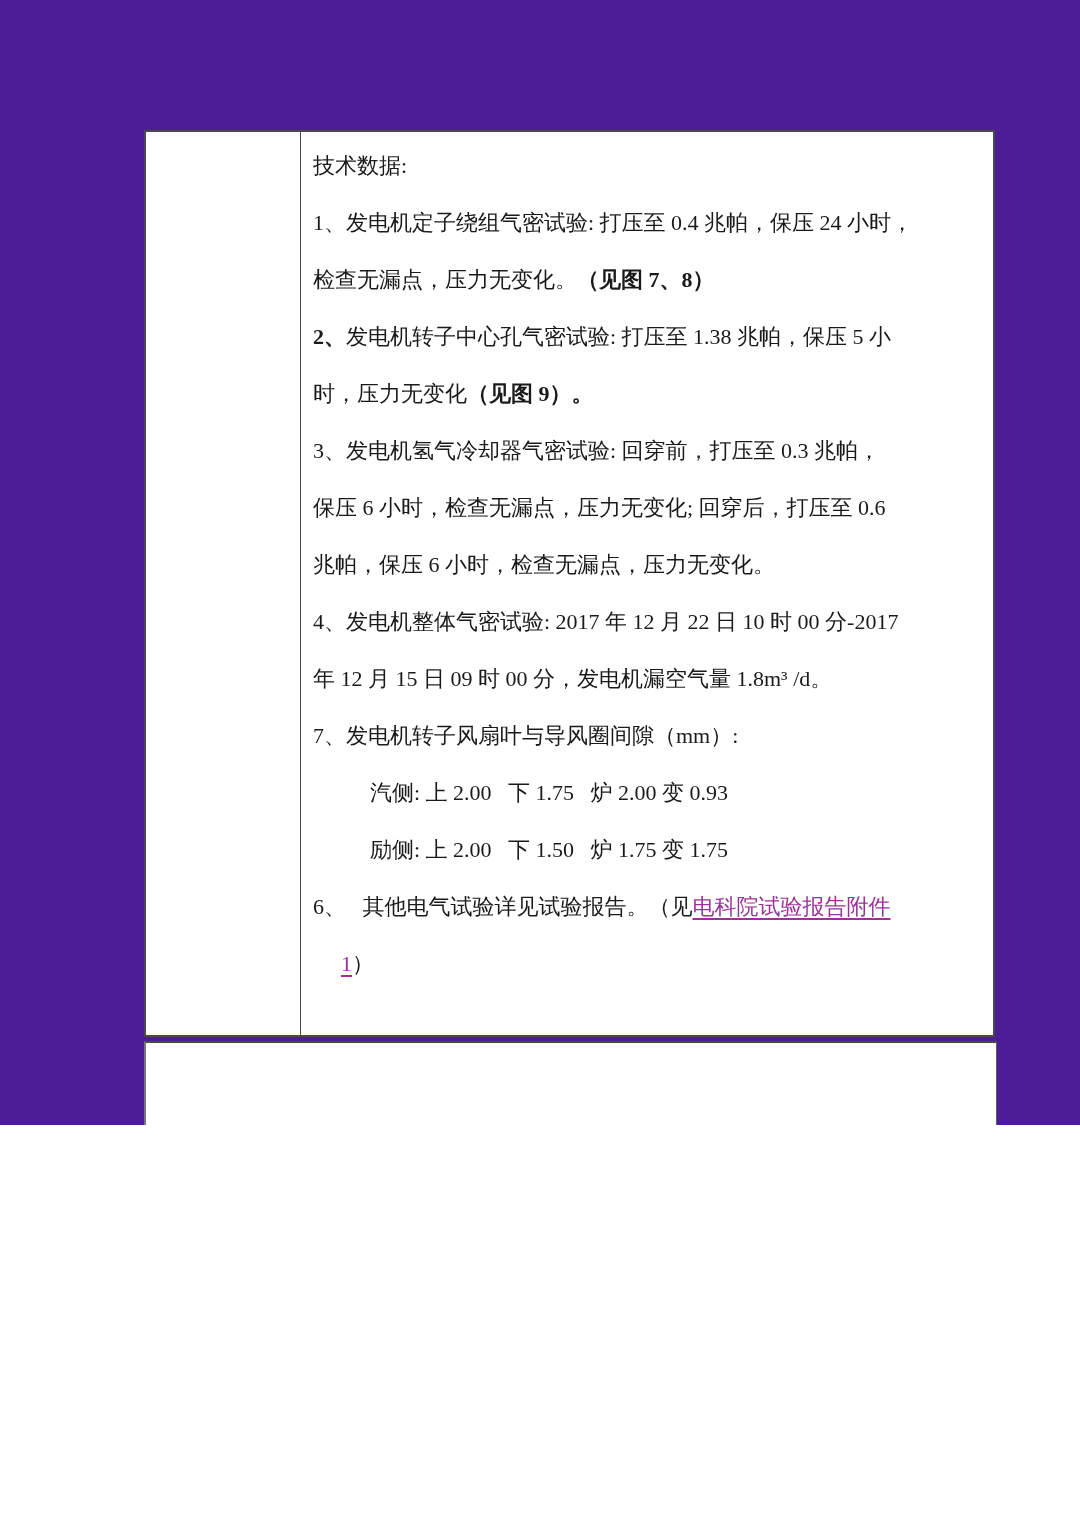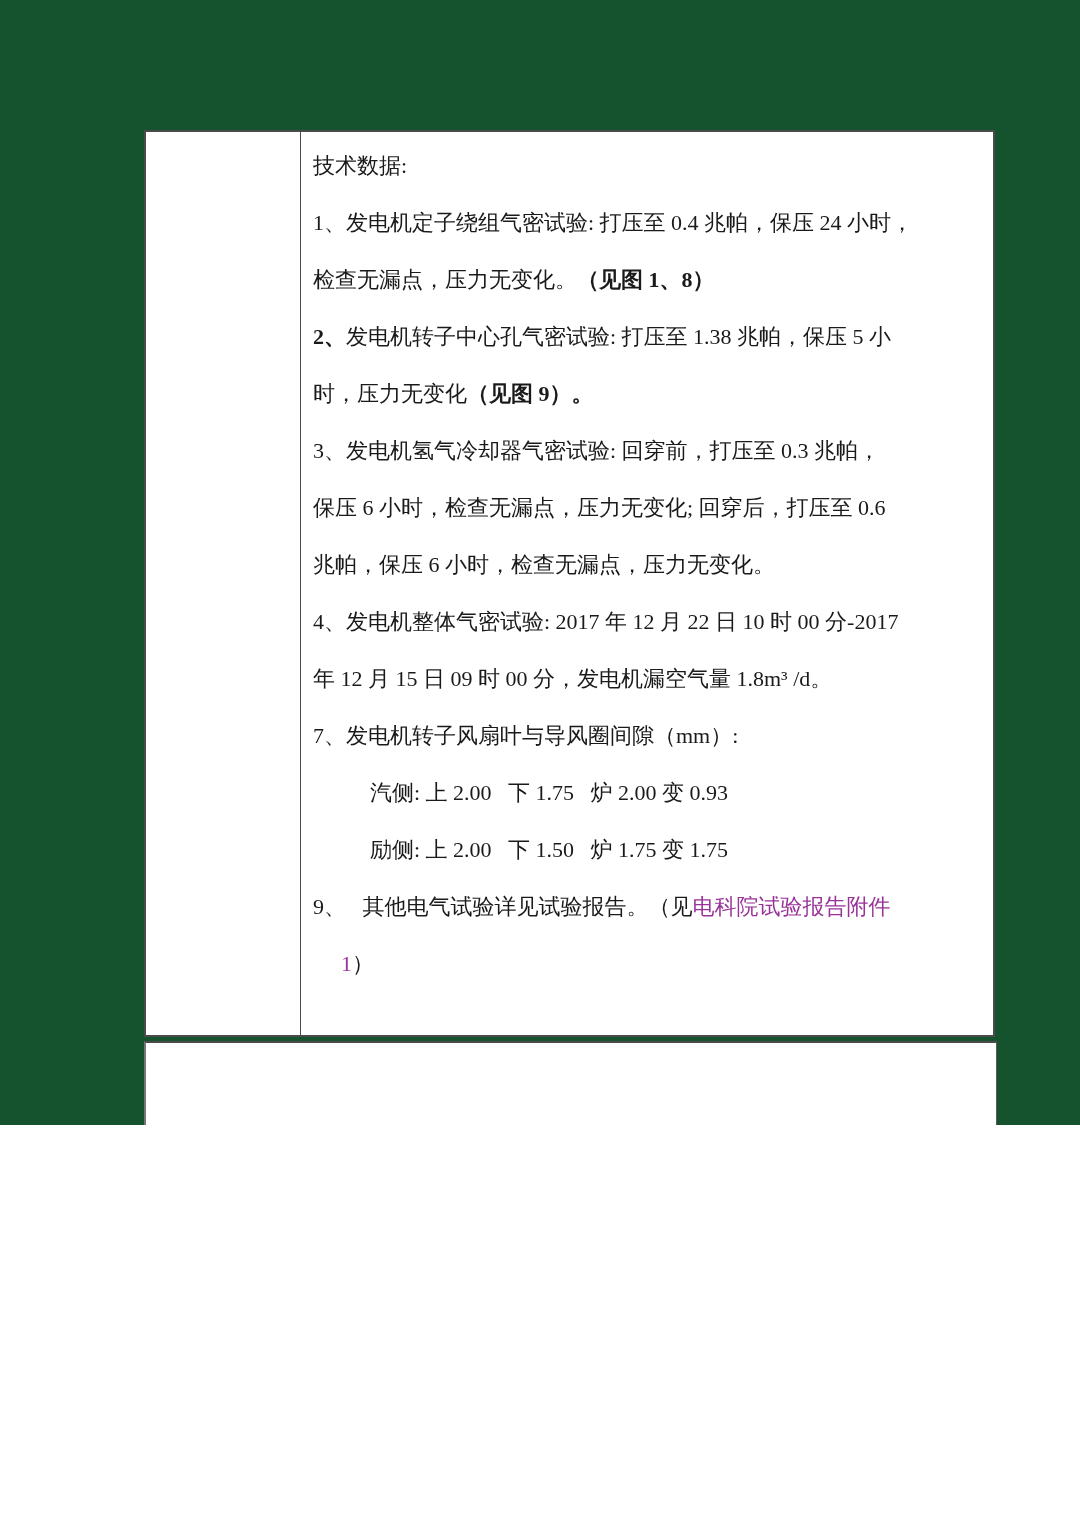--- a/index.html
+++ b/index.html
@@ -1,19 +1,19 @@
 <!DOCTYPE html>
 <html><head>
 <meta charset="utf-8">
 <style>
   html,body{margin:0;padding:0;background:#ffffff;}
   .page{
     position:relative;
     width:1080px;height:1125px;
-    background:#14532d;
+    background:#4c1d95;
     overflow:hidden;
     font-family:"Liberation Serif","DejaVu Serif",serif;
   }
   
   .t1{
     position:absolute;left:144px;top:130px;
     width:851px;height:907px;
     border:2px solid #4a4a4a;
     box-sizing:border-box;
     display:flex;
@@ -31,20 +31,21 @@
   }
   .line{
     font-size:22px;
     line-height:57px;
     color:#1a1a1a;
     white-space:pre;
   }
   .b{font-weight:700;}
   .lnk{
     color:#993399;
+    text-decoration:underline;
     text-underline-offset:4px;
     cursor:pointer;
   }
   .ind-1{padding-left:57px;}
   .ind-2{padding-left:28px;}
   
   .t2{
     position:absolute;left:144px;top:1041px;
     width:853px;height:338px;
     box-sizing:border-box;
@@ -74,32 +75,32 @@
 </head>
 <body>
 
 <div class="page">
 
   <div class="t1">
     <div class="t1-left"></div>
     <div class="t1-right">
       <div class="line"><span>技术数据:</span></div>
       <div class="line"><span>1、发电机定子绕组气密试验: 打压至 0.4 兆帕，保压 24 小时，</span></div>
-      <div class="line"><span>检查无漏点，压力无变化。</span><span class="b">（见图 1、8）</span></div>
+      <div class="line"><span>检查无漏点，压力无变化。</span><span class="b">（见图 7、8）</span></div>
       <div class="line"><span class="b">2、</span><span>发电机转子中心孔气密试验: 打压至 1.38 兆帕，保压 5 小</span></div>
       <div class="line"><span>时，压力无变化</span><span class="b">（见图 9）。</span></div>
       <div class="line"><span>3、发电机氢气冷却器气密试验: 回穿前，打压至 0.3 兆帕，</span></div>
       <div class="line"><span>保压 6 小时，检查无漏点，压力无变化; 回穿后，打压至 0.6</span></div>
       <div class="line"><span>兆帕，保压 6 小时，检查无漏点，压力无变化。</span></div>
       <div class="line"><span>4、发电机整体气密试验: 2017 年 12 月 22 日 10 时 00 分-2017</span></div>
       <div class="line"><span>年 12 月 15 日 09 时 00 分，发电机漏空气量 1.8m³ /d。</span></div>
       <div class="line"><span>7、发电机转子风扇叶与导风圈间隙（mm）:</span></div>
       <div class="line ind-1"><span>汽侧: 上 2.00   下 1.75   炉 2.00 变 0.93</span></div>
       <div class="line ind-1"><span>励侧: 上 2.00   下 1.50   炉 1.75 变 1.75</span></div>
-      <div class="line"><span>9、   其他电气试验详见试验报告。（见</span><span class="lnk">电科院试验报告附件</span></div>
+      <div class="line"><span>6、   其他电气试验详见试验报告。（见</span><span class="lnk">电科院试验报告附件</span></div>
       <div class="line ind-2"><span class="lnk">1</span><span>）</span></div>
     </div>
   </div>
 
   <div class="t2"></div>
 
   <div class="watermark">
     <svg class="wm-icon" width="66" height="54" viewBox="0 0 66 54">
       <g fill="none" stroke="#dcdcdc" stroke-width="2">
         <ellipse cx="20" cy="17" rx="15" ry="13" fill="#ffffff"></ellipse>

